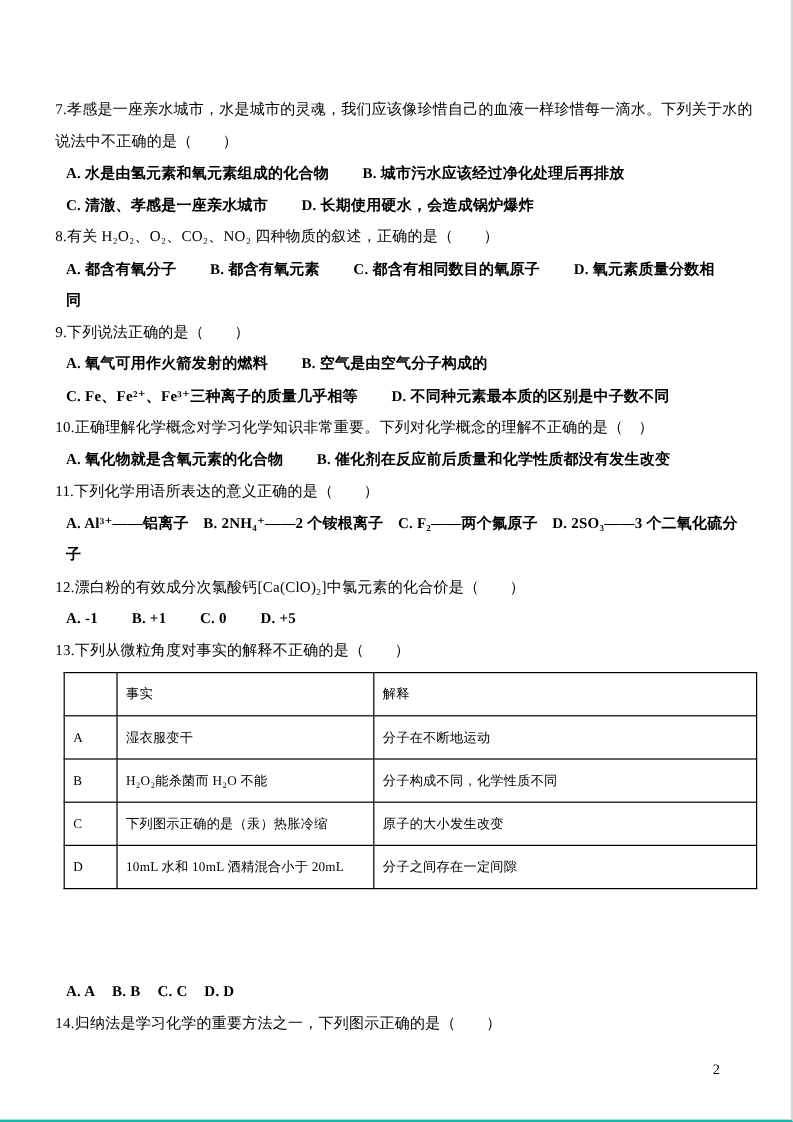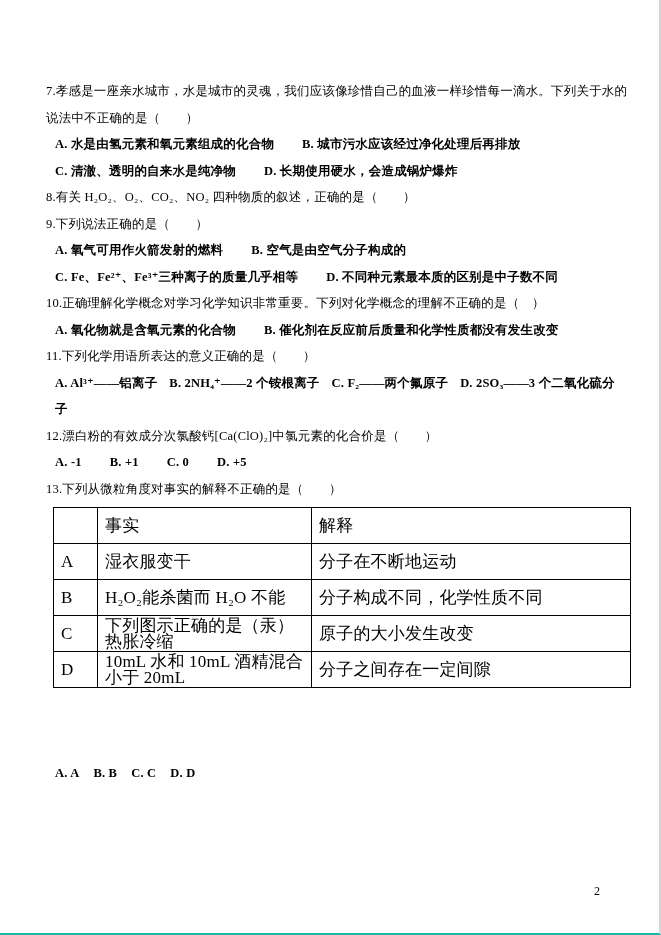--- a/index.html
+++ b/index.html
@@ -36,21 +36,21 @@
     margin: 5px 0 0 7px;
     width: 555px;
     table-layout: fixed;
   }
   table.q13-table td, table.q13-table th {
     border: 1.5px solid #000000;
     height: 35px;
     padding: 0 6px 0 7px;
     font-weight: normal;
     text-align: left;
-    font-size: 17px;
+    font-size: 11px;
     line-height: 16px;
     vertical-align: middle;
     overflow: hidden;
   }
   .col-label   { width: 30px; }
   .col-fact    { width: 200px; }
   .col-explain { width: 305px; }
   .answers { margin-top: 72px; }
   .page-number {
     position: absolute;
@@ -62,24 +62,27 @@
 <body>
 
 <div class="page">
   <div class="content">
 
     <div class="stem">7.孝感是一座亲水城市，水是城市的灵魂，我们应该像珍惜自己的血液一样珍惜每一滴水。下列关于水的说法中不正确的是（　　）</div>
     <div class="opts">
       <span class="opt">A. 水是由氢元素和氧元素组成的化合物</span><span class="opt">B. 城市污水应该经过净化处理后再排放</span>
     </div>
     <div class="opts">
-      <span class="opt">C. 清澈、透明的自来水是纯净物</span><span class="opt">D. 长期使用硬水，会造成锅炉爆炸</span>
+      <span class="opt">C. 清澈、孝感是一座亲水城市</span><span class="opt">D. 长期使用硬水，会造成锅炉爆炸</span>
     </div>
 
     <div class="stem">8.有关 H₂O₂、O₂、CO₂、NO₂ 四种物质的叙述，正确的是（　　）</div>
+    <div class="opts">
+      <span class="opt">A. 都含有氧分子</span><span class="opt">B. 都含有氧元素</span><span class="opt">C. 都含有相同数目的氧原子</span><span class="opt">D. 氧元素质量分数相同</span>
+    </div>
 
     <div class="stem">9.下列说法正确的是（　　）</div>
     <div class="opts">
       <span class="opt">A. 氧气可用作火箭发射的燃料</span><span class="opt">B. 空气是由空气分子构成的</span>
     </div>
     <div class="opts">
       <span class="opt">C. Fe、Fe²⁺、Fe³⁺三种离子的质量几乎相等</span><span class="opt">D. 不同种元素最本质的区别是中子数不同</span>
     </div>
 
     <div class="stem">10.正确理解化学概念对学习化学知识非常重要。下列对化学概念的理解不正确的是（　）</div>
@@ -126,17 +129,18 @@
         <td>10mL 水和 10mL 酒精混合小于 20mL</td>
         <td>分子之间存在一定间隙</td>
       </tr>
     </tbody>
       </table>
 
     <div class="opts answers">
       <span class="opt">A. A</span><span class="opt">B. B</span><span class="opt">C. C</span><span class="opt">D. D</span>
     </div>
 
+    <div class="stem">14.归纳法是学习化学的重要方法之一，下列图示正确的是（　　）</div>
 
   </div>
 
   <div class="page-number">2</div>
 </div>
 
 </body></html>

